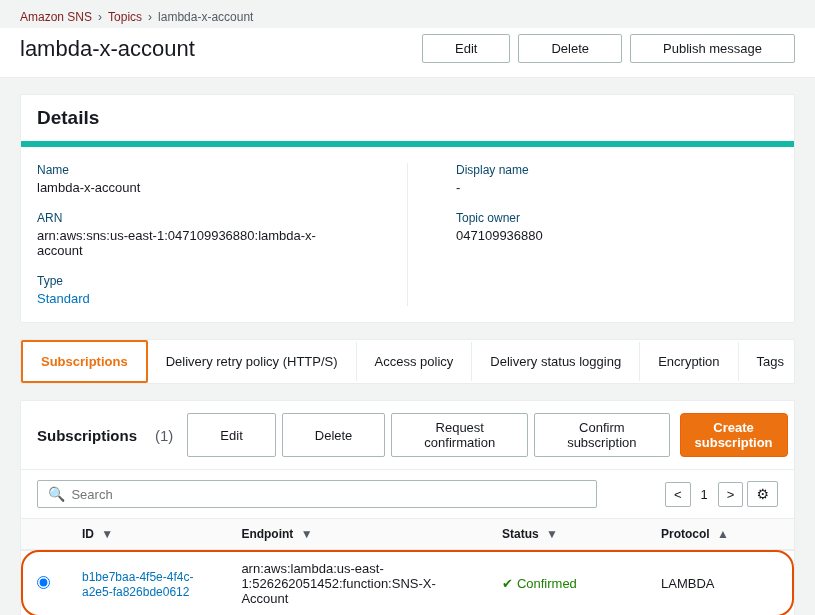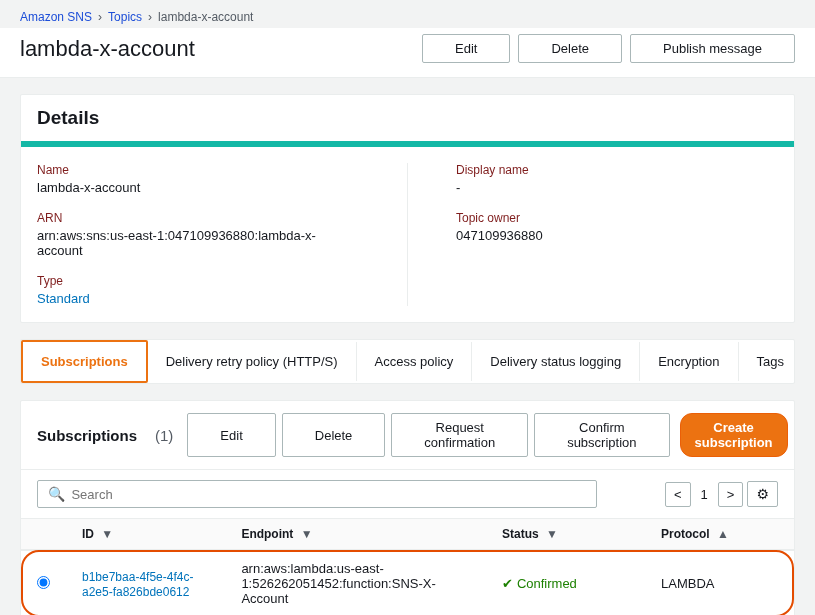--- a/index.html
+++ b/index.html
@@ -1,48 +1,48 @@
 <!DOCTYPE html>
 <html><head>
   <meta charset="utf-8">
   <style>
     * { box-sizing: border-box; margin: 0; padding: 0; }
     body { font-family: 'Amazon Ember', Arial, sans-serif; font-size: 13px; background: #f2f3f3; color: #16191f; }
 
     .breadcrumb { padding: 10px 20px 4px; font-size: 12px; color: #545b64; display: flex; align-items: center; gap: 6px; }
-    .breadcrumb a { color: #1d4ed8; text-decoration: none; }
+    .breadcrumb a { color: #7f1d1d; text-decoration: none; }
     .breadcrumb-sep { color: #545b64; }
 
     .page-header { padding: 6px 20px 14px; display: flex; align-items: center; justify-content: space-between; background: #fff; border-bottom: 1px solid #eaeded; }
     .page-title { font-size: 22px; font-weight: 400; color: #16191f; }
     .header-actions { display: flex; gap: 8px; }
     .btn { padding: 6px 32px; border-radius: 2px; font-size: 13px; cursor: pointer; border: 1px solid #aab7b8; background: #fff; color: #16191f; }
 
     .main-content { padding: 16px 20px; }
 
     .details-card { background: #fff; border: 1px solid #eaeded; border-radius: 2px; margin-bottom: 16px; }
     .details-card-header { padding: 12px 16px; font-size: 19px; font-weight: 700; border-bottom: 6px solid #14b8a6; }
     .details-body { display: flex; padding: 16px; gap: 40px; }
     .details-col { flex: 1; display: flex; flex-direction: column; gap: 16px; }
-    .detail-item label { font-size: 12px; color: #7f1d1d; display: block; margin-bottom: 3px; }
+    .detail-item label { font-size: 12px; color: #0c4a6e; display: block; margin-bottom: 3px; }
     .detail-item .value { font-size: 13px; color: #16191f; }
     .detail-item .value.type-link { color: #0073bb; }
     .col-divider { border: none; border-left: 1px solid #eaeded; margin: 0 8px; }
 
     .tabs-bar { background: #fff; border: 1px solid #eaeded; border-radius: 2px; display: flex; align-items: center; margin-bottom: 16px; }
     .tab-item { padding: 12px 18px; cursor: pointer; font-size: 13px; color: #16191f; border-right: 1px solid #eaeded; white-space: nowrap; }
     .tab-item:last-child { border-right: none; }
     .tab-item.active { color: #ec7211; font-weight: 600; border: 2px solid #ec7211; border-radius: 2px; margin: 0; }
 
     .subscriptions-card { background: #fff; border: 1px solid #eaeded; border-radius: 2px; }
     .subs-header { padding: 12px 16px; display: flex; align-items: center; gap: 10px; border-bottom: 1px solid #eaeded; }
     .subs-title { font-size: 15px; font-weight: 700; margin-right: 8px; }
     .subs-count { font-size: 15px; font-weight: 400; color: #545b64; }
     .subs-actions { display: flex; gap: 6px; margin-left: 4px; }
-    .btn-create { background: #ec7211; border-color: #eb5f07; color: #fff; font-weight: 600; margin-left: auto; padding: 6px 14px; border-radius: 12px; font-size: 13px; cursor: pointer; border: 1px solid #eb5f07; }
+    .btn-create { background: #ec7211; border-color: #eb5f07; color: #fff; font-weight: 600; margin-left: auto; padding: 6px 14px; border-radius: 4px; font-size: 13px; cursor: pointer; border: 1px solid #eb5f07; }
 
     .search-row { padding: 10px 16px; display: flex; align-items: center; justify-content: space-between; border-bottom: 1px solid #eaeded; }
     .search-box { display: flex; align-items: center; border: 1px solid #aab7b8; border-radius: 2px; padding: 5px 10px; width: 560px; background: #fff; }
     .search-box input { border: none; outline: none; font-size: 13px; width: 100%; background: transparent; color: #16191f; }
     .search-icon { color: #545b64; margin-right: 6px; font-size: 14px; }
 
     .pagination { display: flex; align-items: center; gap: 4px; }
     .page-btn { border: 1px solid #aab7b8; background: #fff; border-radius: 2px; padding: 4px 8px; cursor: pointer; font-size: 13px; color: #16191f; }
     .page-num { font-size: 13px; padding: 2px 6px; }
     .gear-btn { border: 1px solid #aab7b8; background: #fff; border-radius: 2px; padding: 4px 8px; cursor: pointer; font-size: 14px; color: #16191f; }

